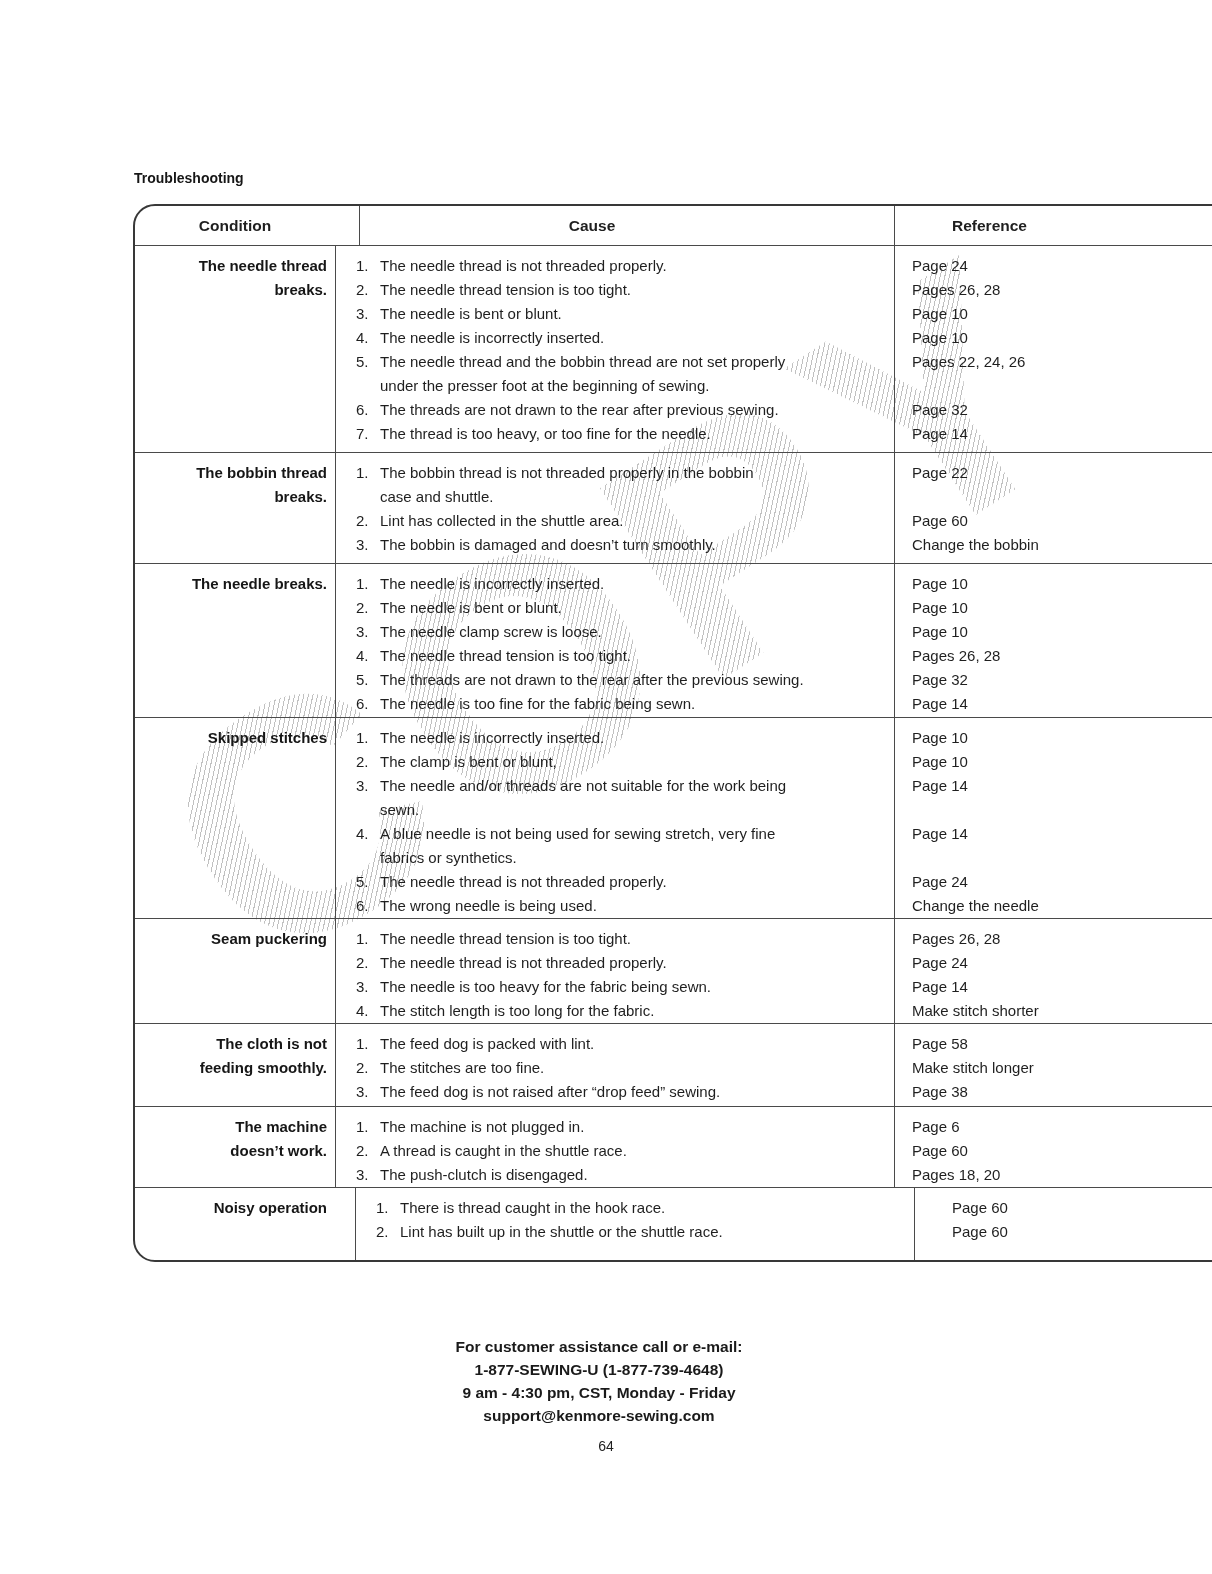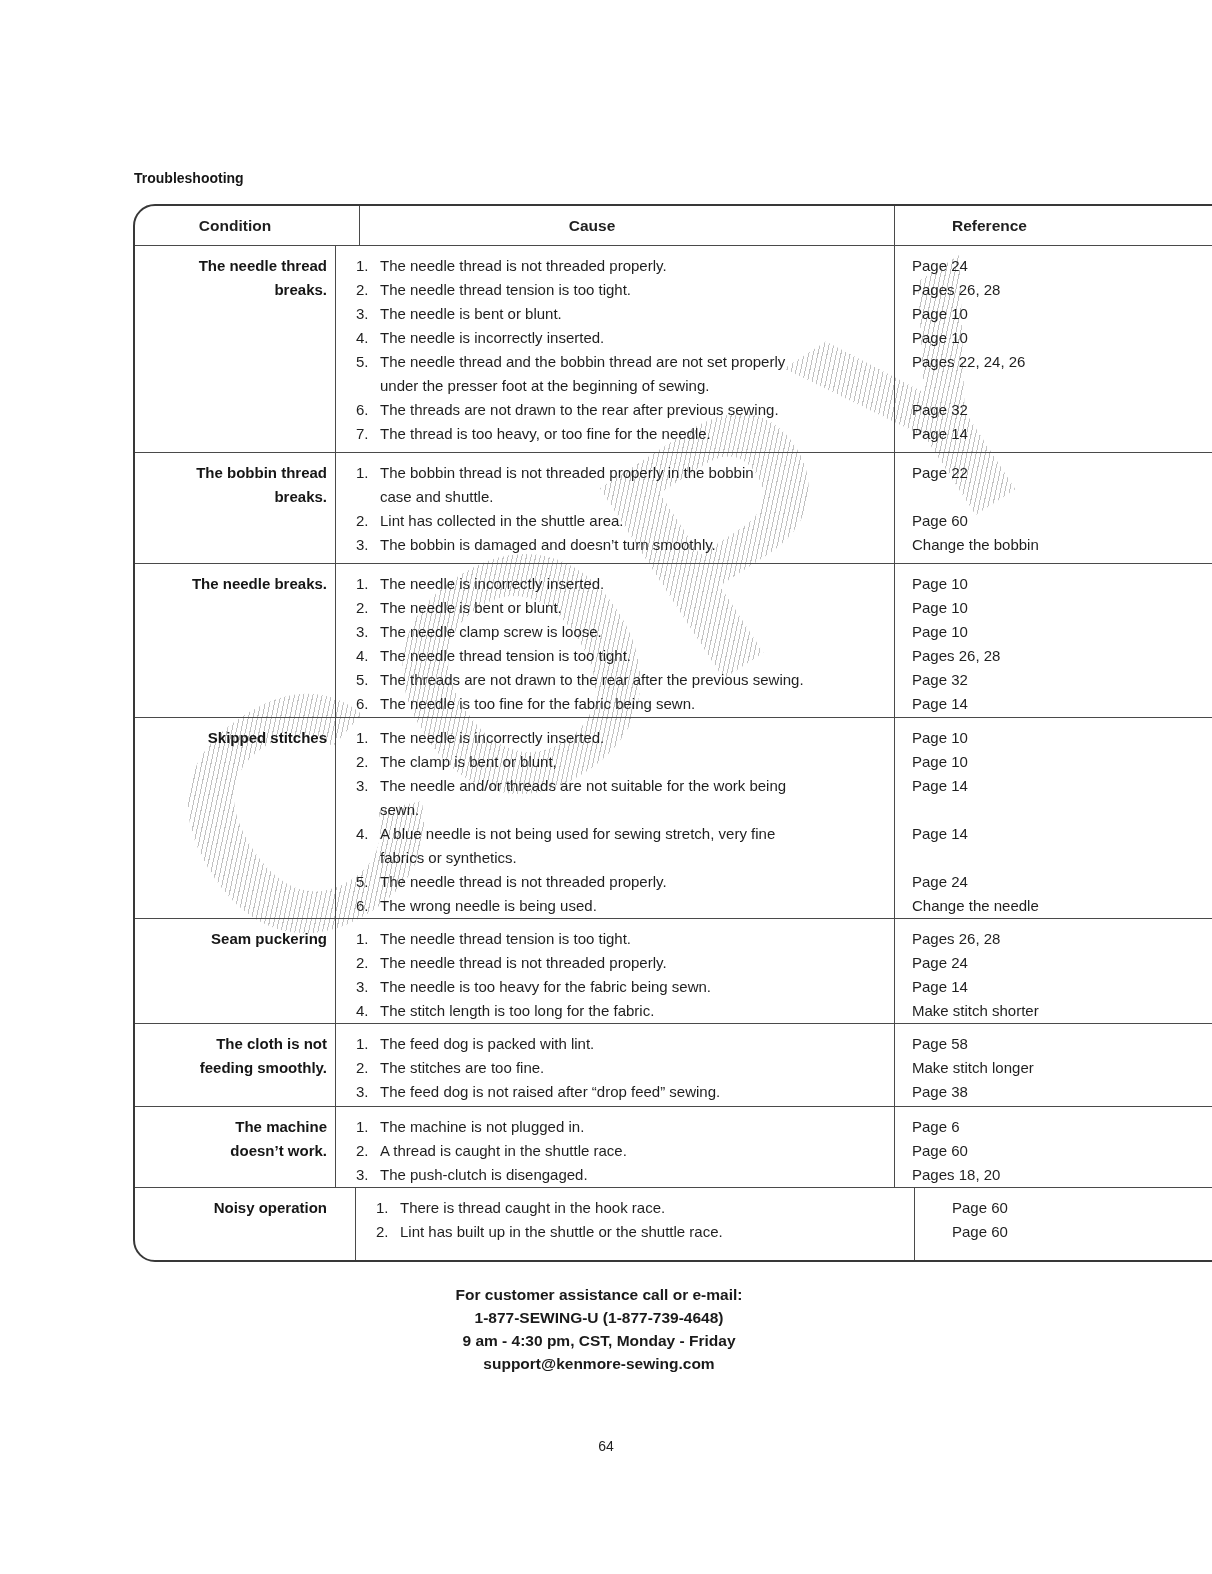--- a/index.html
+++ b/index.html
@@ -39,21 +39,21 @@
   .trow:nth-child(7){min-height:79px;}
   .trow:nth-child(8){min-height:72px;}
   .cell{box-sizing:border-box;font-size:15px;line-height:24px;}
   .cell-cond{padding:8px 8px 0 16px;font-weight:bold;color:#161616;text-align:right;}
   .cell-cause{border-left:1px solid #4a4a4a;border-right:1px solid #4a4a4a;padding:8px 0 0 0;}
   .cause-line{white-space:nowrap;padding-left:20px;}
   .cause-line.cont{padding-left:44px;}
   .num{display:inline-block;width:24px;}
   .cell-ref{padding:8px 0 0 17px;white-space:nowrap;}
   .footer{
-    position:absolute;top:1283px;left:0;width:1198px;text-align:center;
+    position:absolute;top:1335px;left:0;width:1198px;text-align:center;
     font-weight:bold;font-size:15.5px;line-height:23px;color:#1a1a1a;
   }
   .page-number{
     position:absolute;top:1438px;left:0;width:1212px;text-align:center;font-size:14px;
   }
 </style>
 </head>
 <body>
 
 <div class="watermark">COPY</div>

